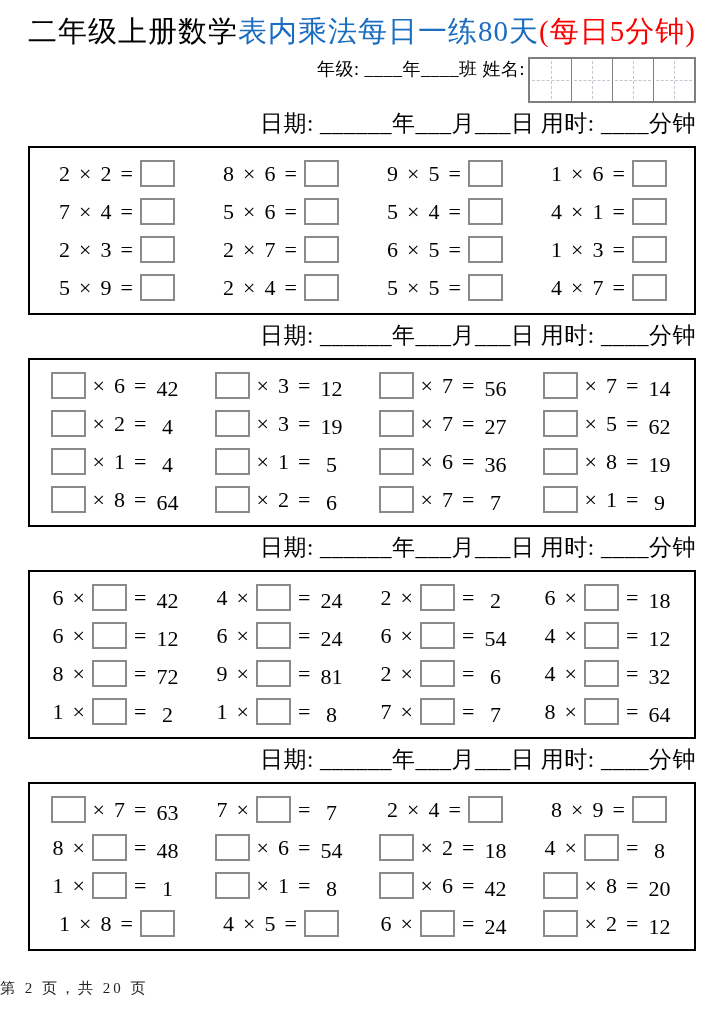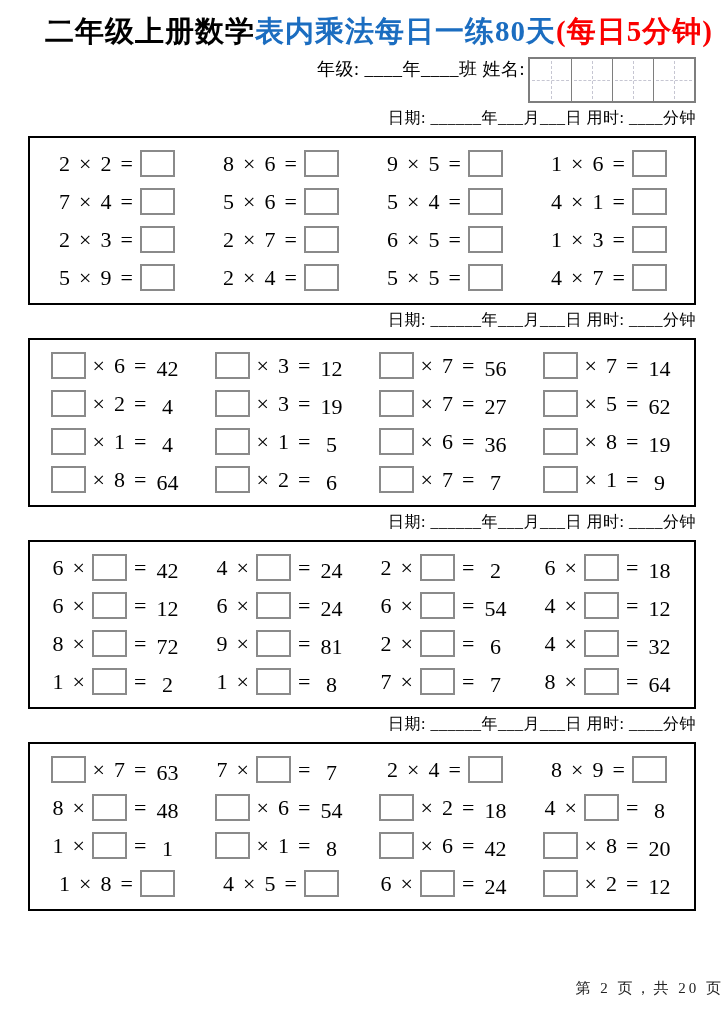--- a/index.html
+++ b/index.html
@@ -9,24 +9,24 @@
     background:#ffffff;
     font-family:"Liberation Serif", serif;
     color:#000;
     position:relative;
     overflow:hidden;
   }
   .page { padding:0 28px; }
 
   
   .title {
-    margin:12px 0 0 17px;
+    margin:12px 0 0 0;
     text-align:center;
     font-size:29px;
-    font-weight:bold;
+    font-weight:normal;
     letter-spacing:1px;
     white-space:nowrap;
   }
 
   
   .info-row {
     display:flex;
     justify-content:flex-end;
     align-items:flex-start;
     margin-top:5px;
@@ -50,21 +50,21 @@
     border-left:1px dashed #c6c6d2;
   }
   .name-cell .hline {
     position:absolute; top:50%; left:2px; right:2px;
     border-top:1px dashed #c6c6d2;
   }
 
   
   .date-line {
     text-align:right;
-    font-size:16px;
+    font-size:23px;
     margin:5px 0 7px 0;
     letter-spacing:0.5px;
     white-space:nowrap;
   }
 
   
   .worksheet {
     border:2px solid #000;
     display:grid;
     grid-template-columns:repeat(4, 1fr);
@@ -89,21 +89,21 @@
     background:#fff;
     display:inline-block;
     flex:0 0 auto;
   }
   .op { display:inline-block; }
 
   
   .footer {
     position:absolute;
     left:0; right:0; bottom:26px;
-    text-align:right;
+    text-align:left;
     font-size:15px;
     letter-spacing:3px;
     color:#222;
   }
 </style>
 </head>
 <body>
 
 <div class="page">
 

